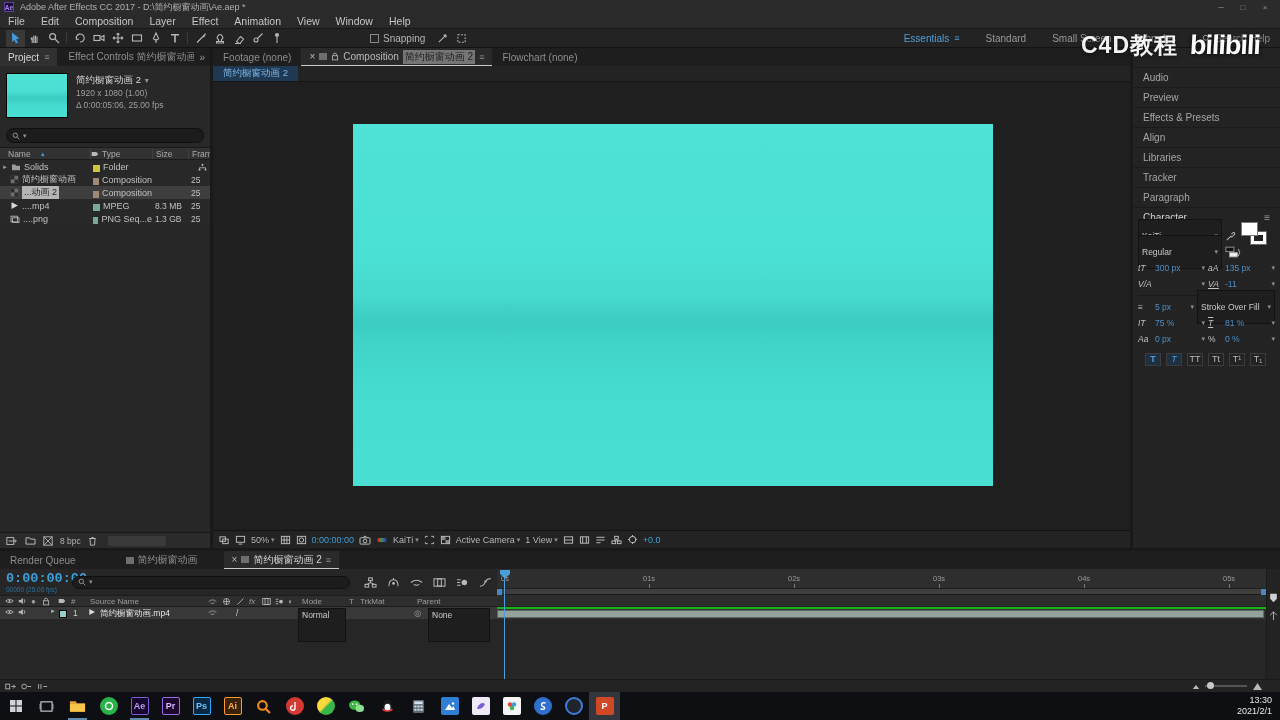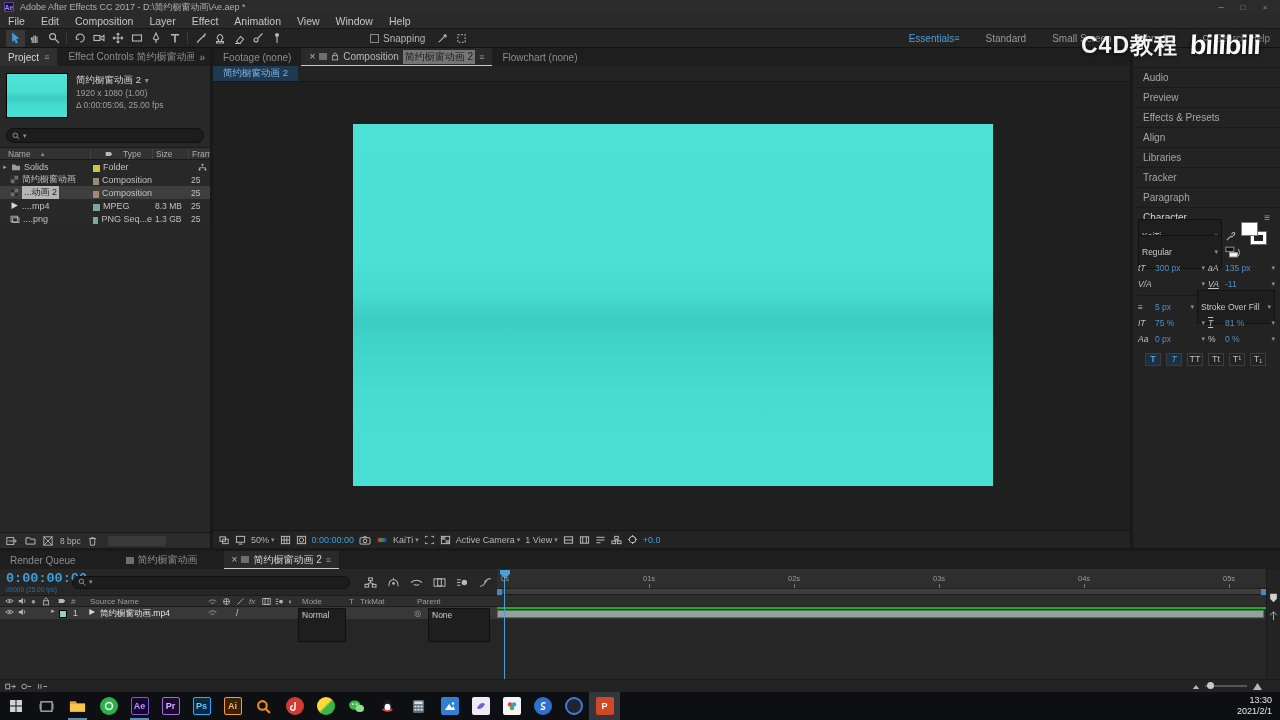--- a/index.html
+++ b/index.html
@@ -57,21 +57,21 @@
   .pp-info { display:flex; padding:7px 6px 4px; }
   .thumb { width:62px; height:45px; border:1px solid #000;
            background:linear-gradient(180deg,#4ee2d6 0%,#4adfd3 40%,#3bccc2 55%,#45dcd1 75%,#49e0d4 100%); }
   .pp-meta { margin-left:8px; font-size:8.5px; color:#9f9f9f; line-height:1.45; }
   .pp-meta .nm { color:#d8d8d8; font-size:9.5px; }
   .pp-search { margin:6px 6px 4px; height:15px; background:#1c1c1c; border:1px solid #101010; border-radius:8px;
                display:flex; align-items:center; padding:0 5px; gap:3px; }
   .pp-cols { height:13px; background:#323232; border-top:1px solid #1a1a1a; border-bottom:1px solid #1a1a1a;
              display:flex; align-items:center; font-size:8.5px; color:#ababab; }
   .c-name { width:90px; padding-left:8px; display:flex; align-items:center; gap:9px; }
-  .c-type { width:62px; border-left:1px solid #414141; padding-left:14px; display:flex; gap:10px; align-items:center; }
+  .c-type { width:62px; border-left:1px solid #414141; padding-left:0; display:flex; gap:3px; align-items:center; }
   .c-size { width:36px; border-left:1px solid #414141; padding-left:3px; }
   .c-frame{ flex:1; border-left:1px solid #414141; padding-left:3px; white-space:nowrap; overflow:hidden; }
   .pp-row { height:13px; display:flex; align-items:center; font-size:9px; color:#c0c0c0; }
   .pp-row.selrow { background:#3e3e3e; }
   .r-name { width:90px; padding-left:2px; display:flex; align-items:center; gap:3px; white-space:nowrap; overflow:hidden; }
   .r-type { width:62px; padding-left:3px; display:flex; align-items:flex-end; gap:3px; white-space:nowrap; overflow:hidden;}
   .r-size { width:36px; padding-left:3px; font-size:8.5px; }
   .r-frame{ flex:1; padding-left:3px; font-size:8.5px; display:flex; align-items:center;}
   .tchip { width:7px; height:7px; }
   .selname { background:#b5b5b5; color:#1c1c1c; padding:0 2px; }
@@ -277,21 +277,21 @@
       <svg width="11" height="11" viewBox="0 0 12 12">
           <path class="ic" d="M2 10 L10 2 M10 2 L7 2.5 M10 2 L9.5 5"></path>
         </svg>
       </span>
     <span class="tool">
       <svg width="11" height="11" viewBox="0 0 12 12">
           <rect class="ic" stroke-dasharray="2 1.5" x="2" y="2" width="8" height="8"></rect>
         </svg>
       </span>
     <div class="ws-area">
-      <span style="display:flex;">
+      <span style="display:flex;gap:5px">
         <span class="ws active">Essentials</span>
         <span class="chev" style="color:#4e9fd9;font-size:9px">≡</span>
       </span>
       <span class="ws">Standard</span>
       <span class="ws">Small Screen</span>
       <span class="ws">Libraries</span>
       <span class="search-help">
         <svg width="9" height="9" viewBox="0 0 12 12">
             <circle class="ic" cx="5" cy="5" r="3.3"></circle>
             <path class="ic" d="M7.6 7.6 L11 11"></path>

